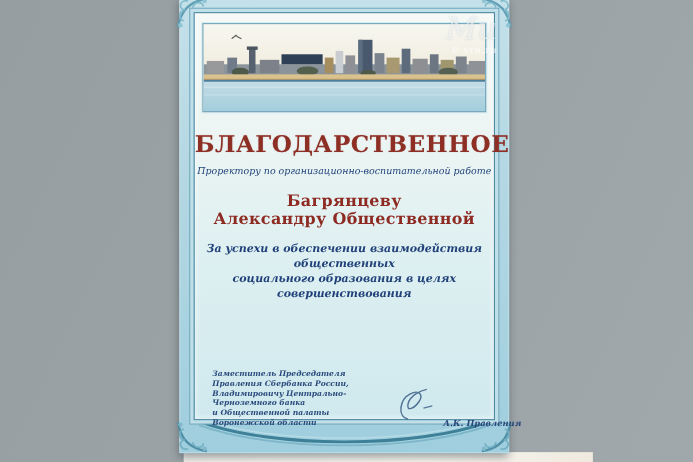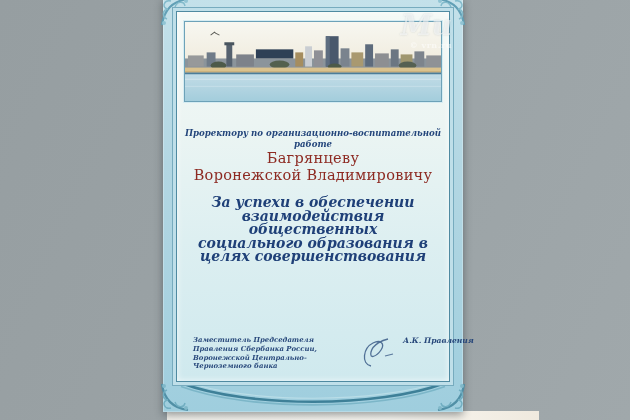--- a/index.html
+++ b/index.html
@@ -33,36 +33,36 @@
     overflow:hidden; background:#eef0ea;
   }
   .photo svg { display:block; width:100%; height:100%; }
   
   .title {
     margin:99px 0 0 0; padding-top:8px;
     font-size:21px; font-weight:bold; line-height:23px; letter-spacing:.5px;
     color:#8e2f26; text-shadow:0 0 1px rgba(142,47,38,.35);
   }
   .addressee {
-    margin-top:9px; font-size:8.6px; font-weight:bold; font-style:italic;
+    margin-top:9px; font-size:8.6px; font-weight:normal; font-style:italic;
     line-height:11px; color:#23457b;
   }
   .recipient {
-    margin-top:0; font-size:14.5px; font-weight:normal; line-height:17px;
+    margin-top:12px; font-size:14.5px; font-weight:bold; line-height:17px;
     color:#8d2a22; letter-spacing:.3px;text-align:center;
   }
   .body-text {
-    margin-top:12px; font-size:14px; font-weight:bold; font-style:italic;
+    margin-top:12px; font-size:10px; font-weight:bold; font-style:italic;
     line-height:13.5px; color:#1f4078;
   }
   .line { display:block; }
   
   .signer {
     position:absolute; left:16px; right:8px; top:324px;
-    display:flex; align-items:flex-start; gap:4px; text-align:left;
+    display:flex; align-items:flex-end; gap:4px; text-align:left;
   }
   .signer-position {
     font-size:6.9px; font-weight:bold; font-style:italic; line-height:8.8px;
     color:#2a4a7c; flex:0 0 auto; max-width:160px;
   }
   .signature { flex:0 0 auto; width:42px; height:38px; }
   .signer-name {
     font-size:7.6px; font-weight:bold; font-style:italic; color:#27477a;
     white-space:nowrap;
   }
@@ -75,21 +75,21 @@
   .corner.br { right:-3px; bottom:0; transform:scale(-1,-1); }
   
   .swoosh { position:absolute; left:6px; right:6px; bottom:2px; height:30px; }
   .swoosh svg { display:block; width:100%; height:100%; }
   
   .watermark {
     position:absolute; right:178px; top:12px; width:80px; text-align:right;
     color:rgba(255,255,255,.55); pointer-events:none;
   }
   .watermark .wm-logo {
-    display:block; font-size:28px; font-style:italic; font-weight:bold;
+    display:block; font-size:28px; font-style:italic; font-weight:normal;
     line-height:28px; text-shadow:0 0 2px rgba(120,140,150,.3);
   }
   .watermark .wm-caption { display:block; font-size:8px; font-weight:bold; letter-spacing:.5px; }
 </style>
 </head>
 <body>
 
 <div class="stage">
 
   <div class="bottom-sliver"></div>
@@ -190,40 +190,42 @@
           <rect x="0" y="49" width="260" height="1.4" fill="#b3935f"></rect>
 
           <rect x="0" y="50" width="260" height="28" fill="url(#water)"></rect>
           <rect x="0" y="50" width="260" height="1.6" fill="#4c7d99"></rect>
           <rect x="0" y="56" width="260" height="1" fill="rgba(255,255,255,.35)"></rect>
           <rect x="0" y="63" width="260" height="1" fill="rgba(255,255,255,.25)"></rect>
         </svg>
       </div>
 
       <div class="title">
+        <span class="line">БЛАГОДАРСТВЕННОЕ</span>
       </div>
 
       <div class="addressee">
         <span class="line">Проректору по организационно-воспитательной работе</span>
       </div>
 
       <div class="recipient">
         <span class="line">Багрянцеву</span>
-        <span class="line">Воронежской Владимировичу</span>
+        <span class="line">Александру Общественной</span>
       </div>
 
       <div class="body-text">
         <span class="line">За успехи в обеспечении взаимодействия общественных</span>
         <span class="line">социального образования в целях совершенствования</span>
       </div>
 
       <div class="signer">
         <div class="signer-position">
           <span class="line">Заместитель Председателя Правления Сбербанка России,</span>
-          <span class="line">Воронежской Центрально-Черноземного банка</span>
+          <span class="line">Владимировичу Центрально-Черноземного банка</span>
+          <span class="line">и  Общественной палаты Воронежской области</span>
         </div>
         <div class="signature">
           <svg viewBox="0 0 42 38">
             <path d="M14,30 C4,28 6,12 16,7 C24,3 28,8 24,14 C20,20 12,24 14,16 C16,8 26,4 31,3" stroke="#3a5a86" stroke-width="1.3" fill="none" opacity=".85"></path>
             <path d="M28,20 l8,-2" stroke="#3a5a86" stroke-width="1.1" fill="none" opacity=".8"></path>
           </svg>
         </div>
         <div class="signer-name">А.К. Правления</div>
       </div>
 

